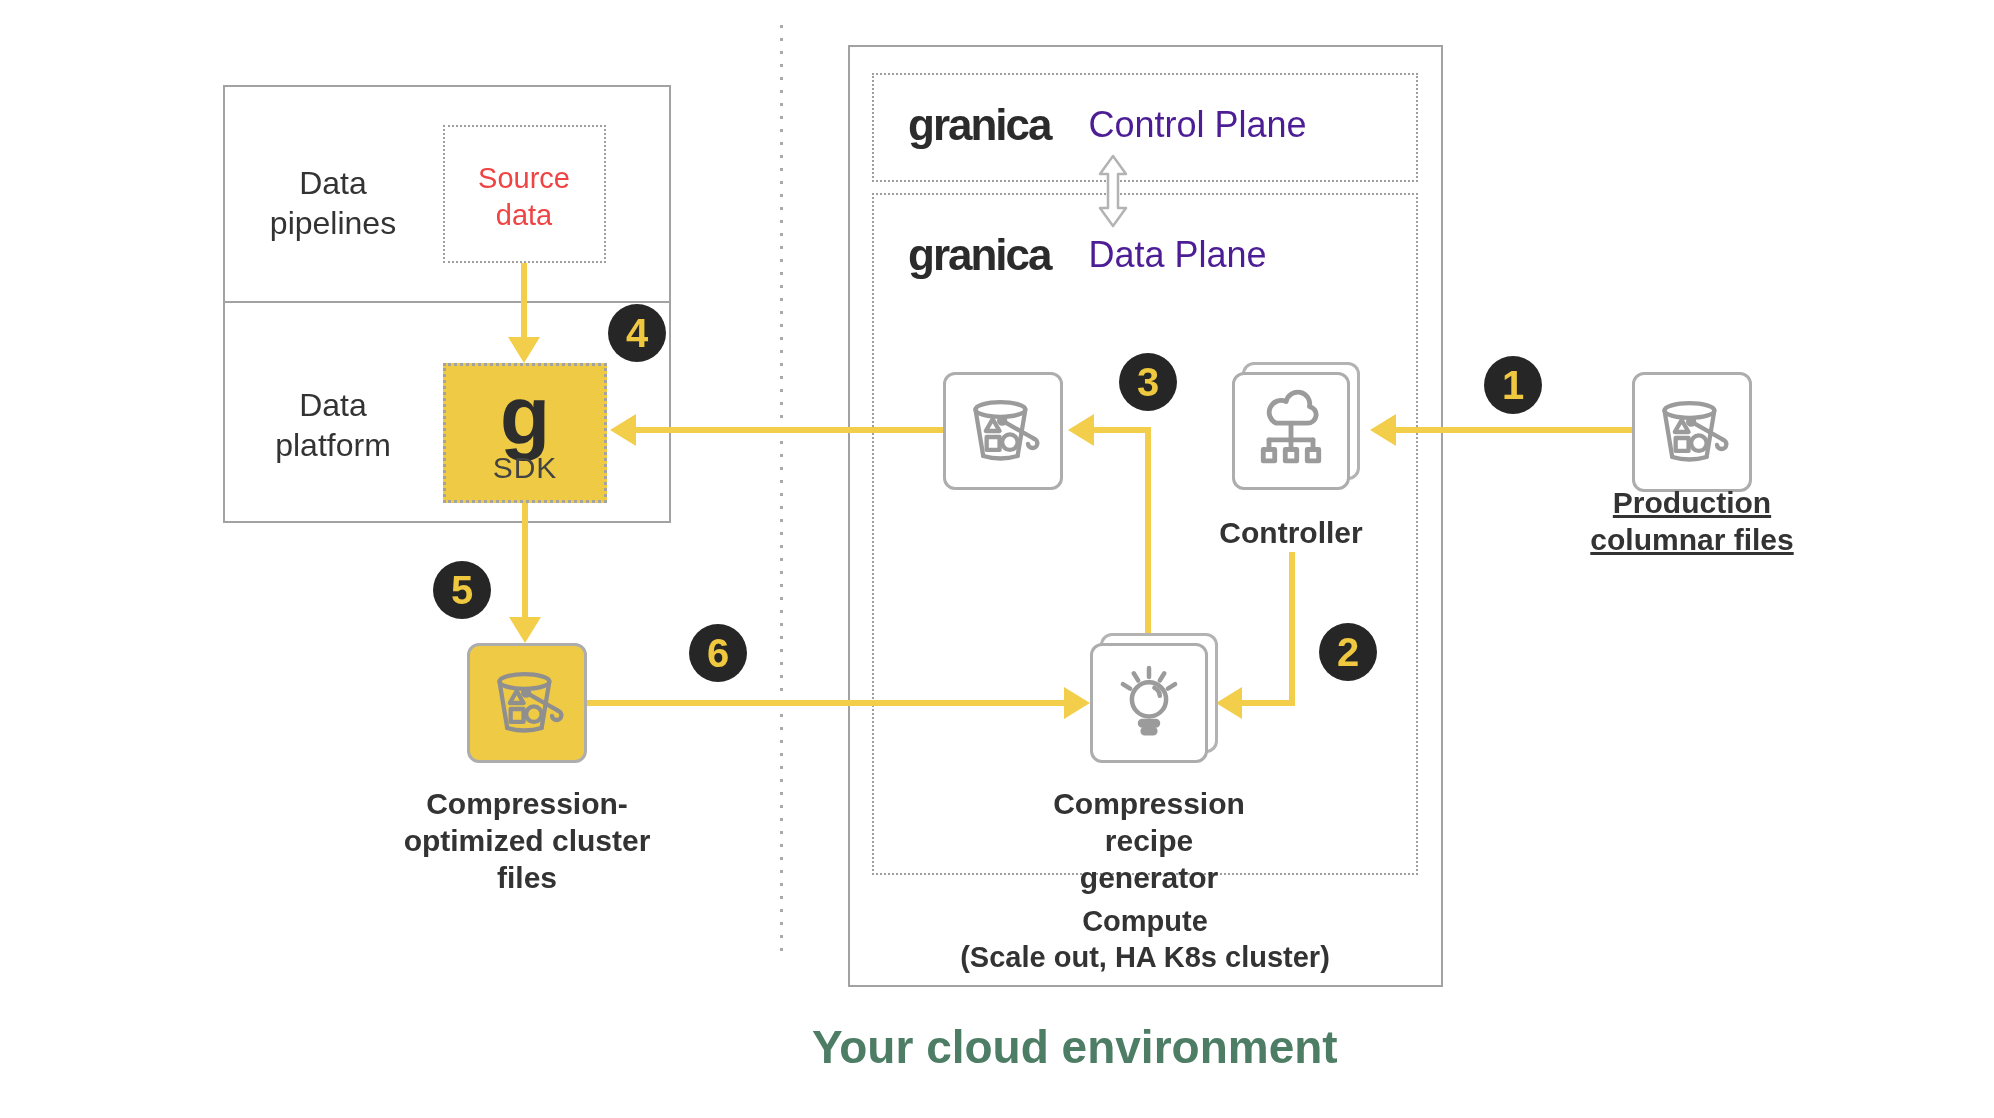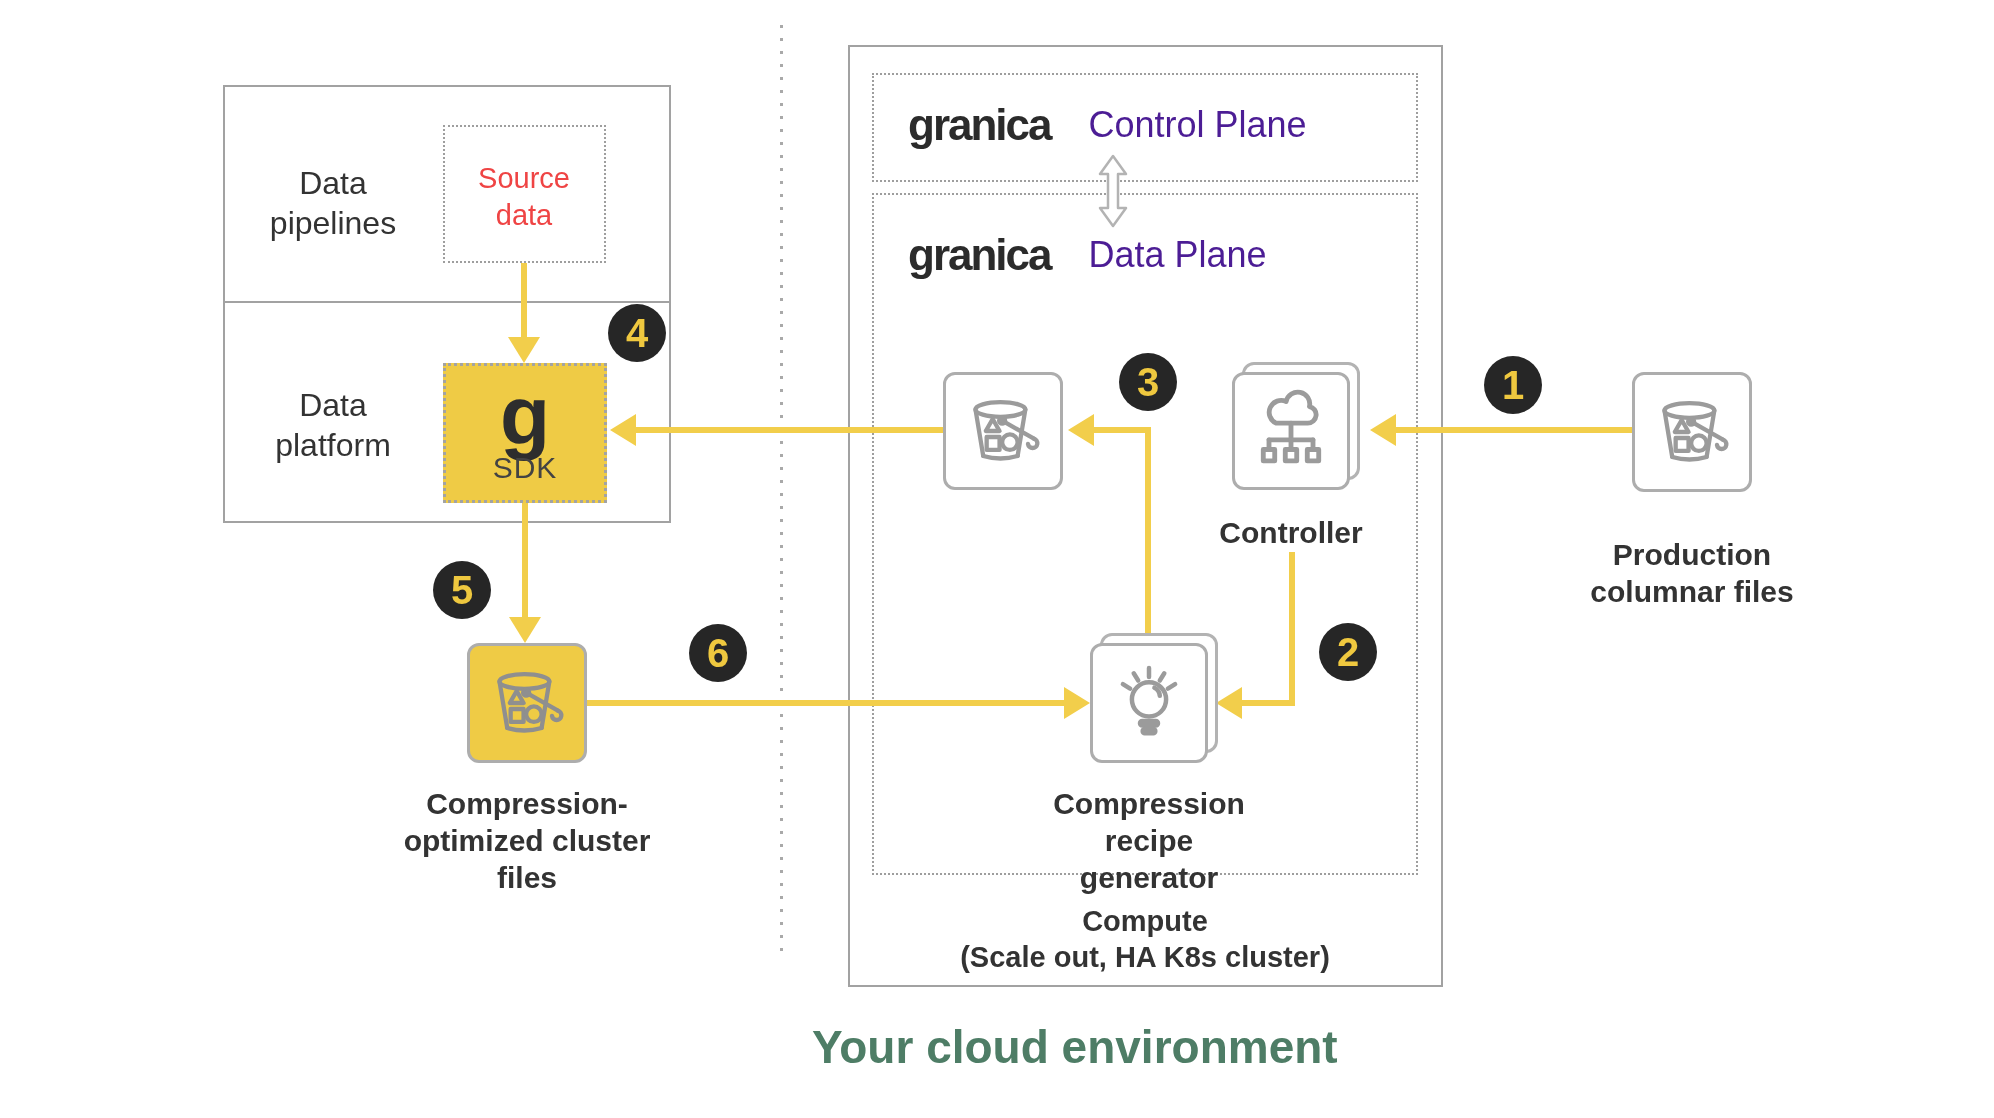--- a/index.html
+++ b/index.html
@@ -181,21 +181,21 @@
         <path d="M76 25 L67 79"></path>
         <path d="M27 79 Q47 85 67 79"></path>
       <path d="M38 36 L46 50 L30 50 Z"></path>
         <rect x="31" y="57" width="15" height="15"></rect>
         <circle cx="58" cy="63" r="9"></circle>
       <circle cx="49" cy="38" r="3.5" fill="#9B9B9B"></circle>
         <path d="M49 38 L86 59"></path>
         <path d="M86 59 a5.5 5.5 0 1 1 -7 6"></path>
     </svg>
   </div>
-  <div class="abs lbl node-lbl" style="left:1562px;top:536px;width:260px;">Production
+  <div class="abs lbl node-lbl" style="left:1562px;top:484px;width:260px;text-decoration:underline;">Production
 columnar files</div>
 
   <div class="abs card yellow" style="left:467px;top:643px;width:120px;height:120px;">
     <svg width="86" height="86" viewBox="0 0 100 100" fill="none" stroke="#8f8f8f" stroke-width="5" stroke-linecap="round" stroke-linejoin="round">
       <ellipse cx="47" cy="25" rx="29" ry="8.5"></ellipse>
       <path d="M18 25 L27 79"></path>
         <path d="M76 25 L67 79"></path>
         <path d="M27 79 Q47 85 67 79"></path>
       <path d="M38 36 L46 50 L30 50 Z"></path>
         <rect x="31" y="57" width="15" height="15"></rect>

